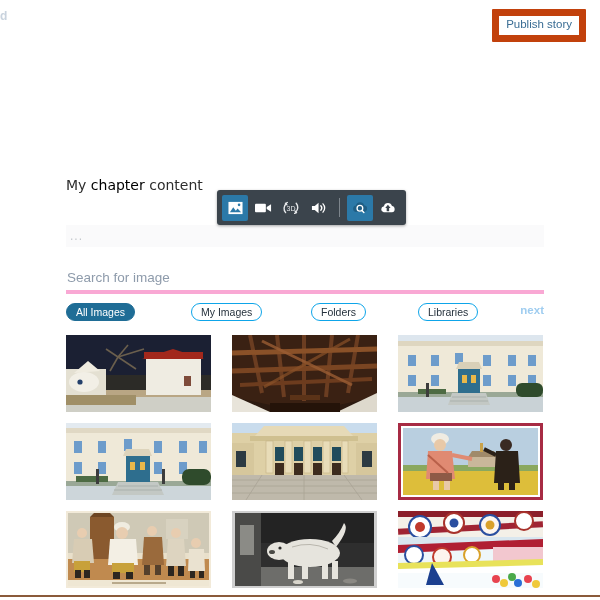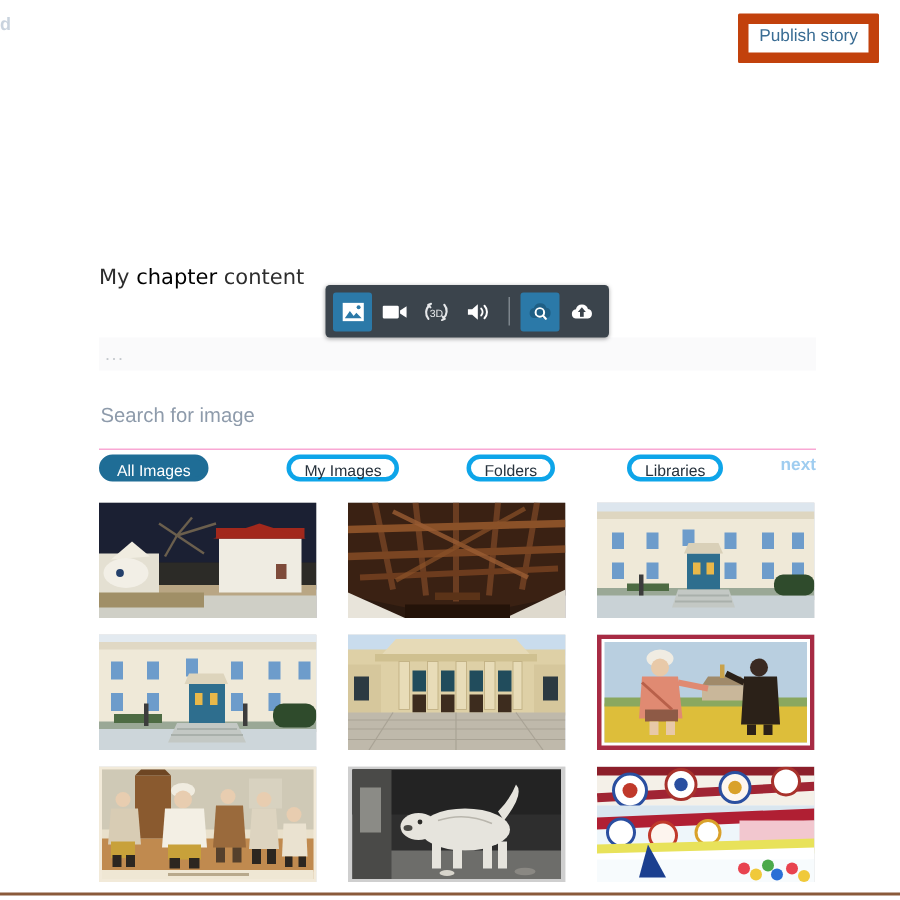--- a/index.html
+++ b/index.html
@@ -115,40 +115,40 @@
     letter-spacing: 1px;
   }
   .search-wrap {
     margin-top: 21px;
     position: relative;
     height: 26px;
   }
   .search-input {
     width: 478px;
     border: none;
-    border-bottom: 1px solid #f9a8d4;
+    border-bottom: 4px solid #f9a8d4;
     outline: none;
     font-size: 13.5px;
     color: #5c6b7a;
-    padding: 0 0 15px 1px;
+    padding: 0 0 5px 1px;
     background: transparent;
     font-family: "Liberation Sans", sans-serif;
   }
   .search-input::placeholder { color: #8e9bab; opacity: 1; }
 
   .filters {
     margin-top: 9px;
     position: relative;
     height: 20px;
   }
   .pill {
     position: absolute;
     top: 0;
     height: 18px;
-    border: 3px solid #0ea5e9;
+    border: 1px solid #0ea5e9;
     border-radius: 9px;
     background: #ffffff;
     color: #26323d;
     font-size: 10.5px;
     line-height: 16px;
     padding: 0 9px;
     cursor: pointer;
     white-space: nowrap;
   }
   .pill.active {

